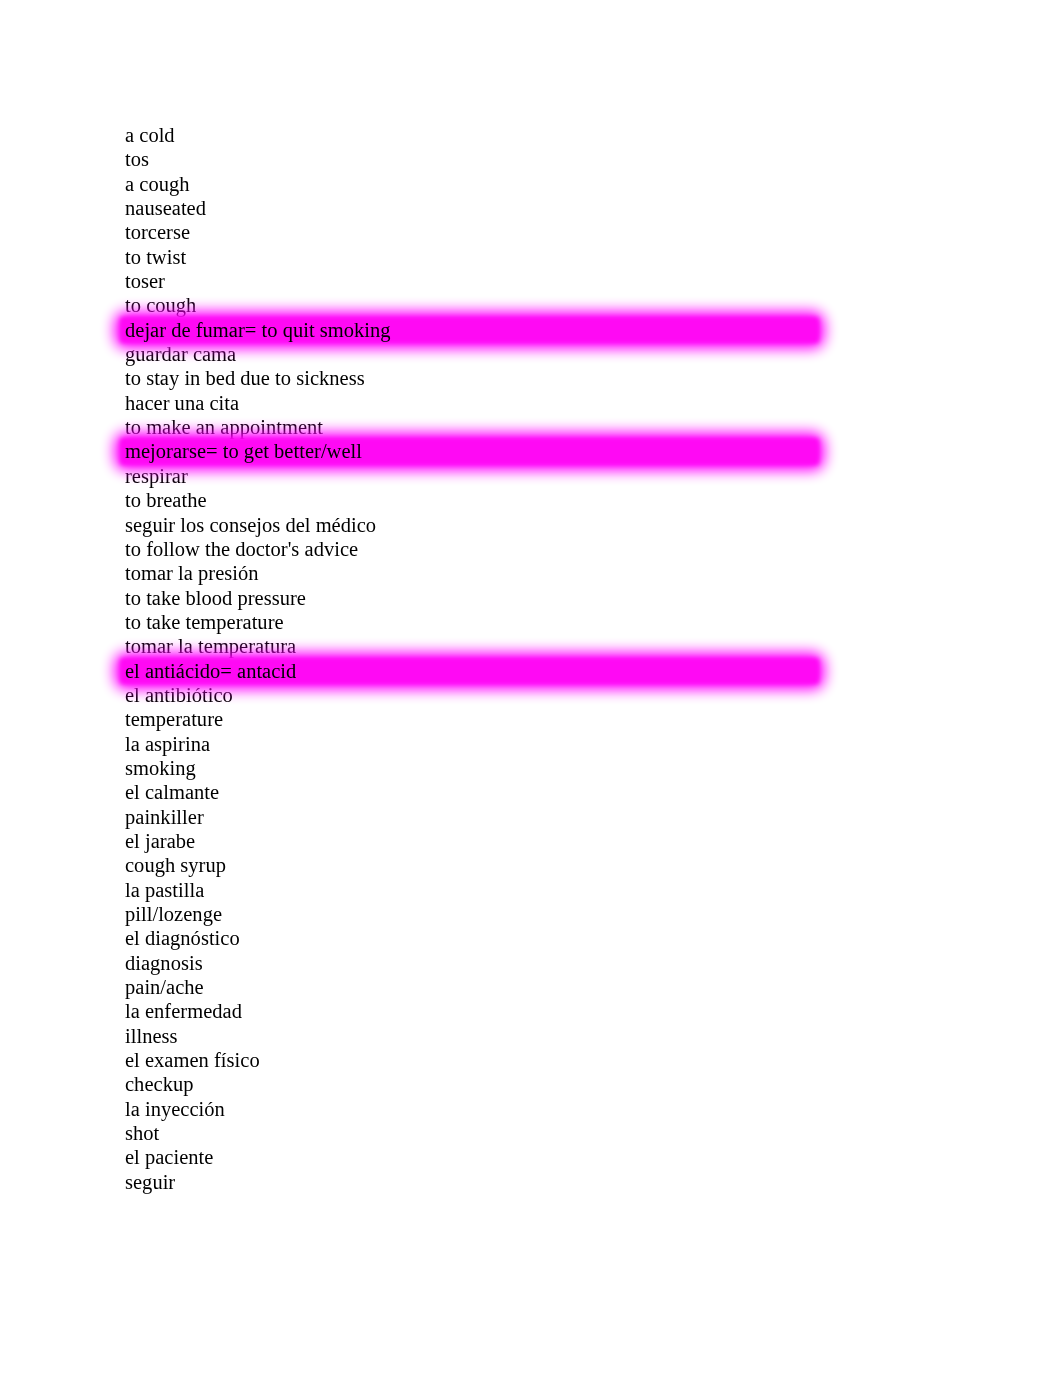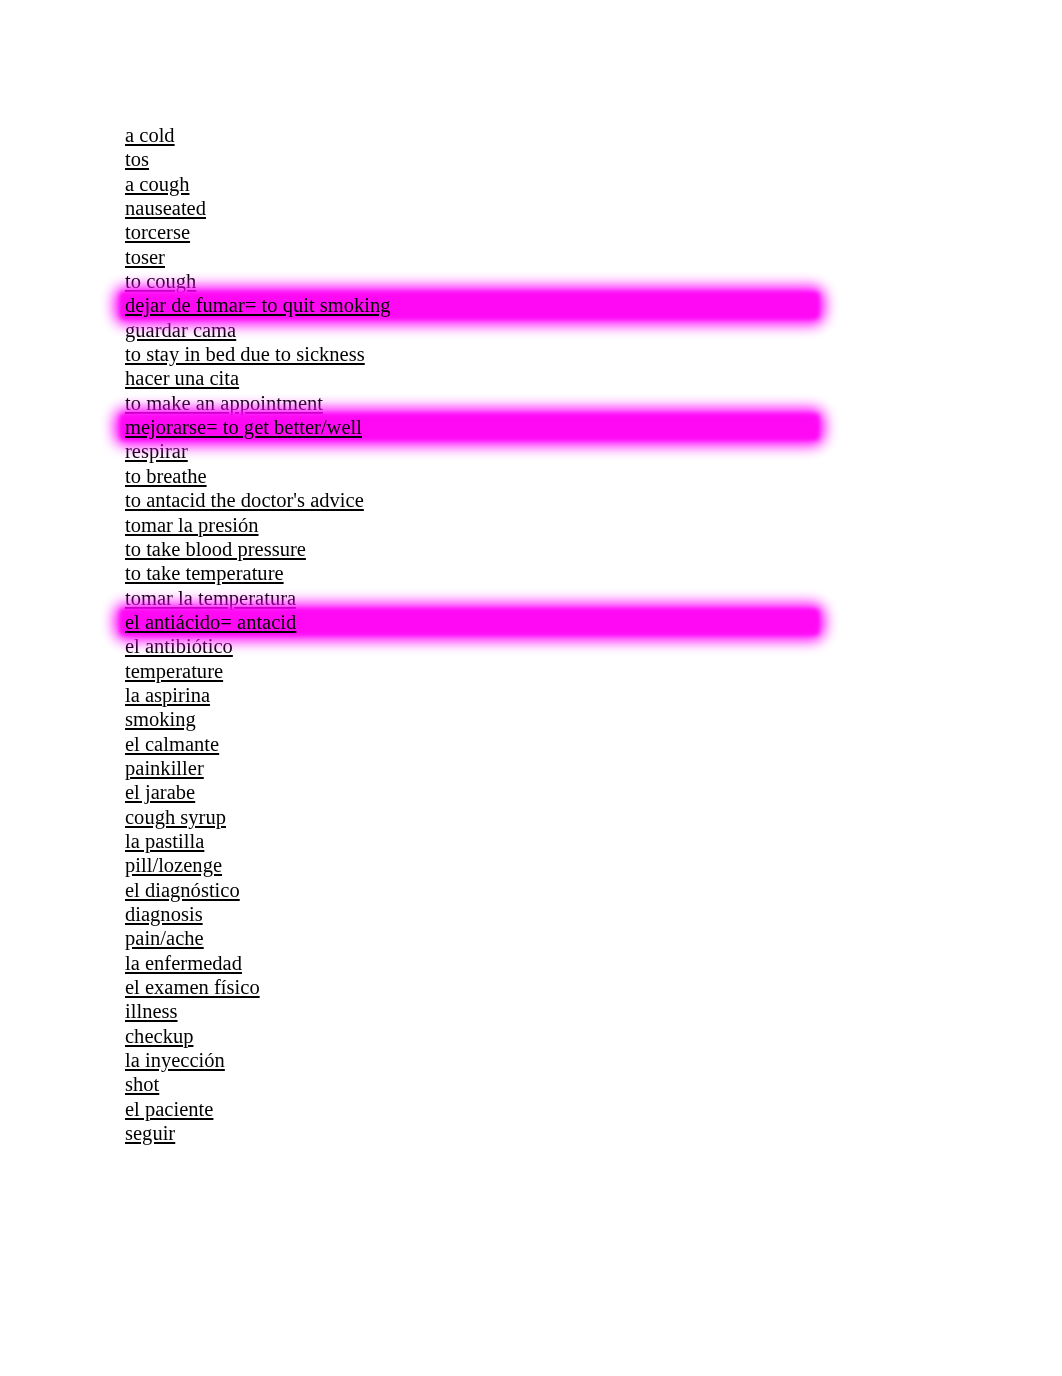--- a/index.html
+++ b/index.html
@@ -20,21 +20,20 @@
     overflow: hidden;
   }
   .vocab-list {
     position: absolute;
     left: 125px;
     top: 123px;
     width: 700px;
     list-style: none;
     margin: 0;
     padding: 0;
-    text-decoration: underline;
   }
   .vocab-line {
     position: relative;
     font-size: 20.5px;
     line-height: 24.35px;
     height: 24.35px;
     white-space: nowrap;
     letter-spacing: 0.02px;
   }
   
@@ -74,51 +73,53 @@
 </head>
 <body>
 
 <div class="page">
   <div class="vocab-list" id="vocab-list">
       <div class="vocab-line"><span class="line-text">a cold</span></div>
       <div class="vocab-line"><span class="line-text">tos</span></div>
       <div class="vocab-line"><span class="line-text">a cough</span></div>
       <div class="vocab-line"><span class="line-text">nauseated</span></div>
       <div class="vocab-line"><span class="line-text">torcerse</span></div>
+      <div class="vocab-line"><span class="line-text">to twist</span></div>
       <div class="vocab-line"><span class="line-text">toser</span></div>
       <div class="vocab-line"><span class="line-text">to cough</span></div>
       <div class="vocab-line highlighted"><span class="hl-glow"></span><span class="hl-core"></span><span class="line-text">dejar de fumar= to quit smoking</span></div>
       <div class="vocab-line"><span class="line-text">guardar cama</span></div>
       <div class="vocab-line"><span class="line-text">to stay in bed due to sickness</span></div>
       <div class="vocab-line"><span class="line-text">hacer una cita</span></div>
       <div class="vocab-line"><span class="line-text">to make an appointment</span></div>
       <div class="vocab-line highlighted"><span class="hl-glow"></span><span class="hl-core"></span><span class="line-text">mejorarse= to get better/well</span></div>
       <div class="vocab-line"><span class="line-text">respirar</span></div>
       <div class="vocab-line"><span class="line-text">to breathe</span></div>
-      <div class="vocab-line"><span class="line-text">to antacid the doctor's advice</span></div>
+      <div class="vocab-line"><span class="line-text">seguir los consejos del médico</span></div>
+      <div class="vocab-line"><span class="line-text">to follow the doctor's advice</span></div>
       <div class="vocab-line"><span class="line-text">tomar la presión</span></div>
       <div class="vocab-line"><span class="line-text">to take blood pressure</span></div>
       <div class="vocab-line"><span class="line-text">to take temperature</span></div>
       <div class="vocab-line"><span class="line-text">tomar la temperatura</span></div>
       <div class="vocab-line highlighted"><span class="hl-glow"></span><span class="hl-core"></span><span class="line-text">el antiácido= antacid</span></div>
       <div class="vocab-line"><span class="line-text">el antibiótico</span></div>
       <div class="vocab-line"><span class="line-text">temperature</span></div>
       <div class="vocab-line"><span class="line-text">la aspirina</span></div>
       <div class="vocab-line"><span class="line-text">smoking</span></div>
       <div class="vocab-line"><span class="line-text">el calmante</span></div>
       <div class="vocab-line"><span class="line-text">painkiller</span></div>
       <div class="vocab-line"><span class="line-text">el jarabe</span></div>
       <div class="vocab-line"><span class="line-text">cough syrup</span></div>
       <div class="vocab-line"><span class="line-text">la pastilla</span></div>
       <div class="vocab-line"><span class="line-text">pill/lozenge</span></div>
       <div class="vocab-line"><span class="line-text">el diagnóstico</span></div>
       <div class="vocab-line"><span class="line-text">diagnosis</span></div>
       <div class="vocab-line"><span class="line-text">pain/ache</span></div>
       <div class="vocab-line"><span class="line-text">la enfermedad</span></div>
+      <div class="vocab-line"><span class="line-text">illness</span></div>
       <div class="vocab-line"><span class="line-text">el examen físico</span></div>
-      <div class="vocab-line"><span class="line-text">illness</span></div>
       <div class="vocab-line"><span class="line-text">checkup</span></div>
       <div class="vocab-line"><span class="line-text">la inyección</span></div>
       <div class="vocab-line"><span class="line-text">shot</span></div>
       <div class="vocab-line"><span class="line-text">el paciente</span></div>
       <div class="vocab-line"><span class="line-text">seguir</span></div>
     </div>
 </div>
 
 </body></html>

